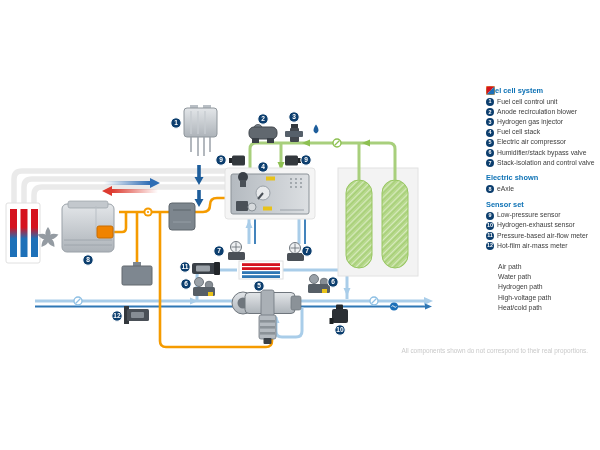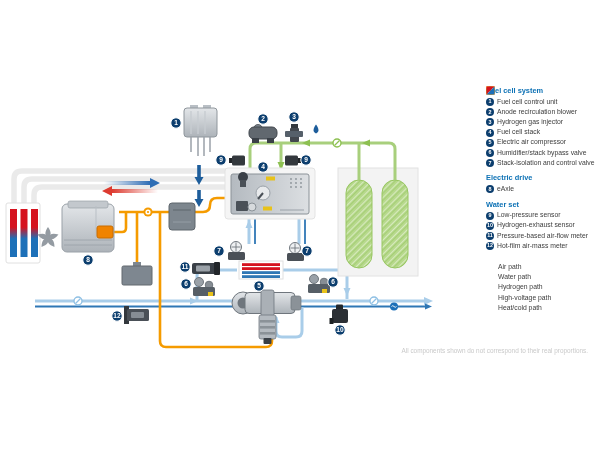--- a/index.html
+++ b/index.html
@@ -392,27 +392,27 @@
       </div>
   <div class="lg-item">
         <span class="lg-badge">6</span>
         <span class="lg-label">Humidifier/stack bypass valve</span>
       </div>
   <div class="lg-item">
         <span class="lg-badge">7</span>
         <span class="lg-label">Stack-isolation and control valve</span>
       </div>
 
-  <div class="lg-head">Electric drive</div>
+  <div class="lg-head">Electric shown</div>
   <div class="lg-item">
         <span class="lg-badge">8</span>
         <span class="lg-label">eAxle</span>
       </div>
 
-  <div class="lg-head">Water set</div>
+  <div class="lg-head">Sensor set</div>
   <div class="lg-item">
         <span class="lg-badge">9</span>
         <span class="lg-label">Low-pressure sensor</span>
       </div>
   <div class="lg-item">
         <span class="lg-badge">10</span>
         <span class="lg-label">Hydrogen-exhaust sensor</span>
       </div>
   <div class="lg-item">
         <span class="lg-badge">11</span>

